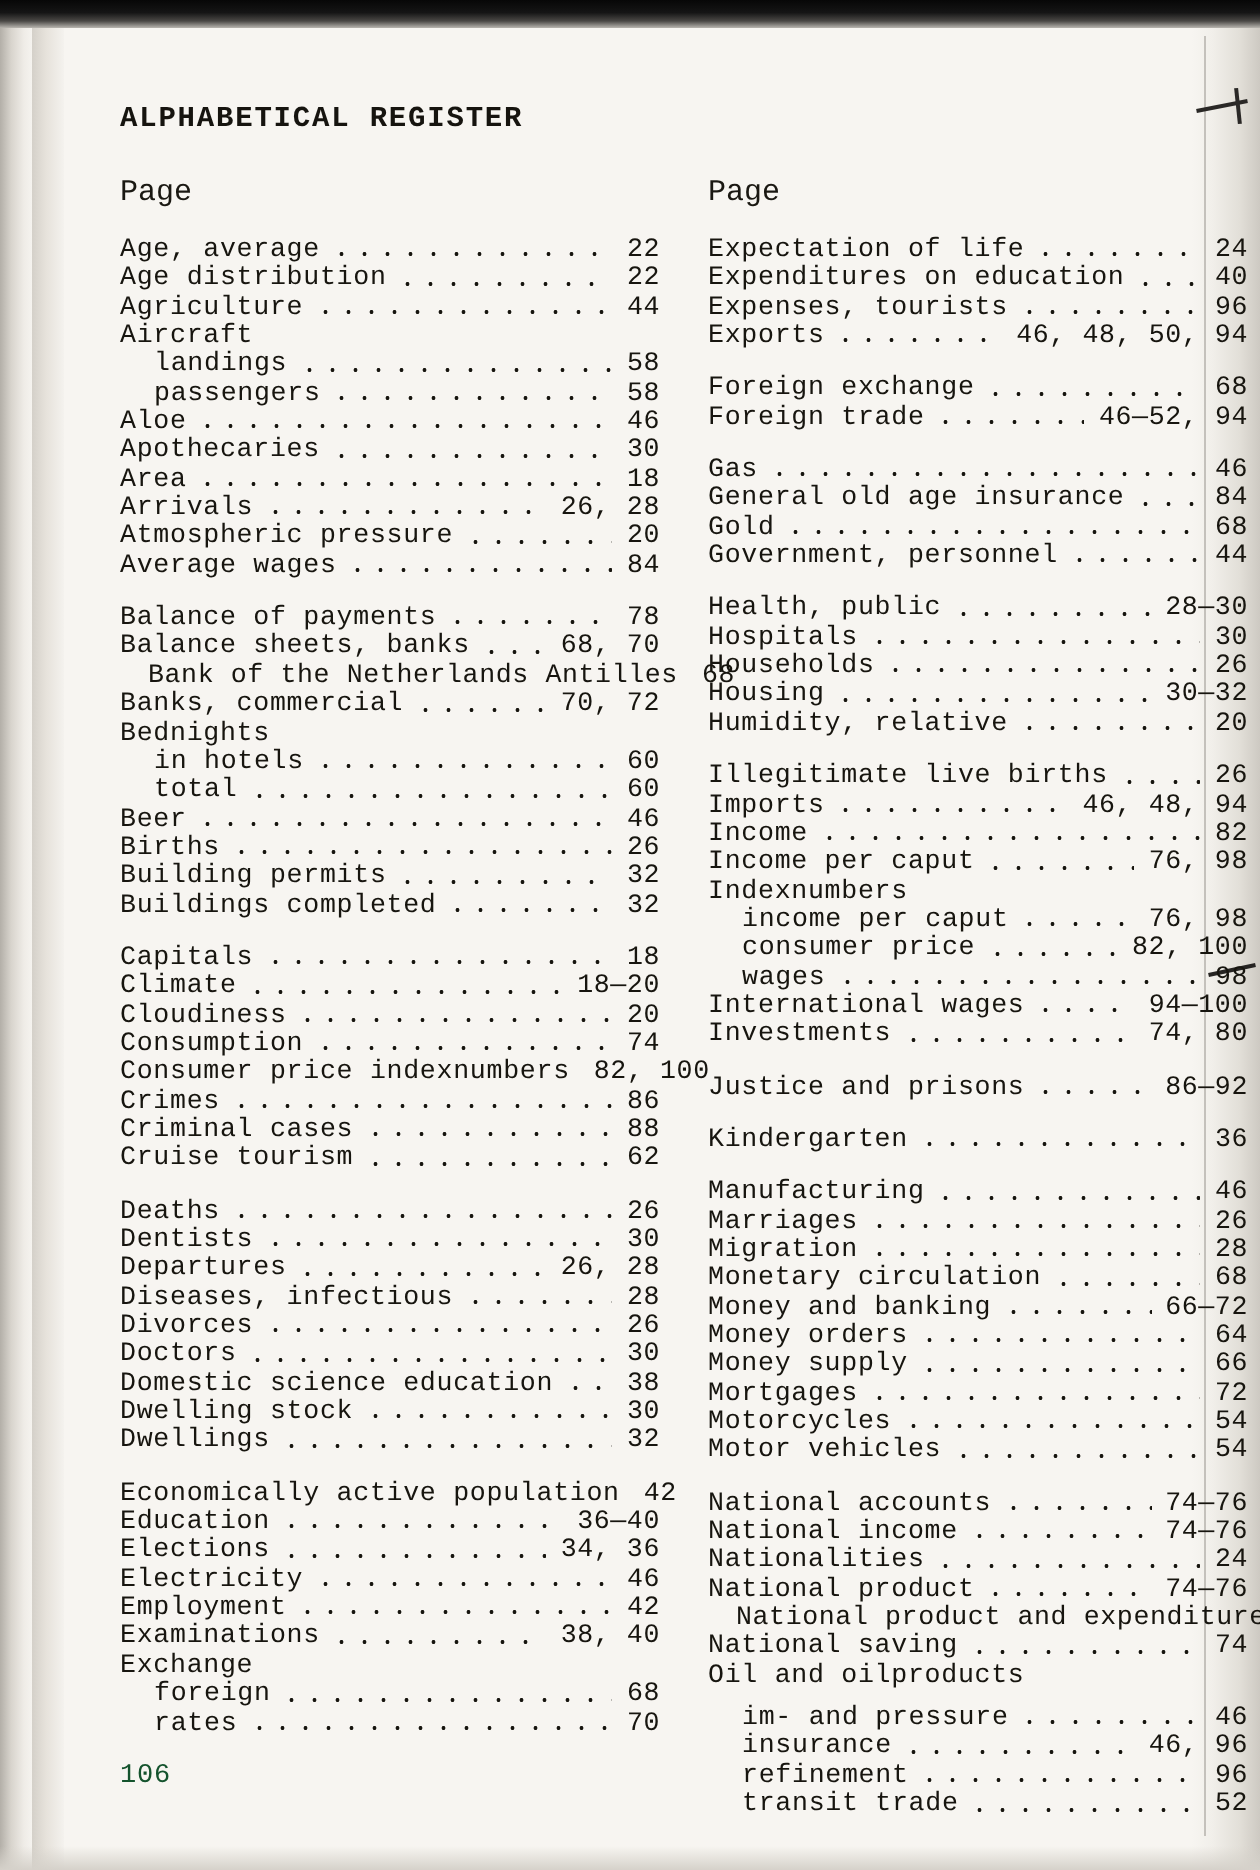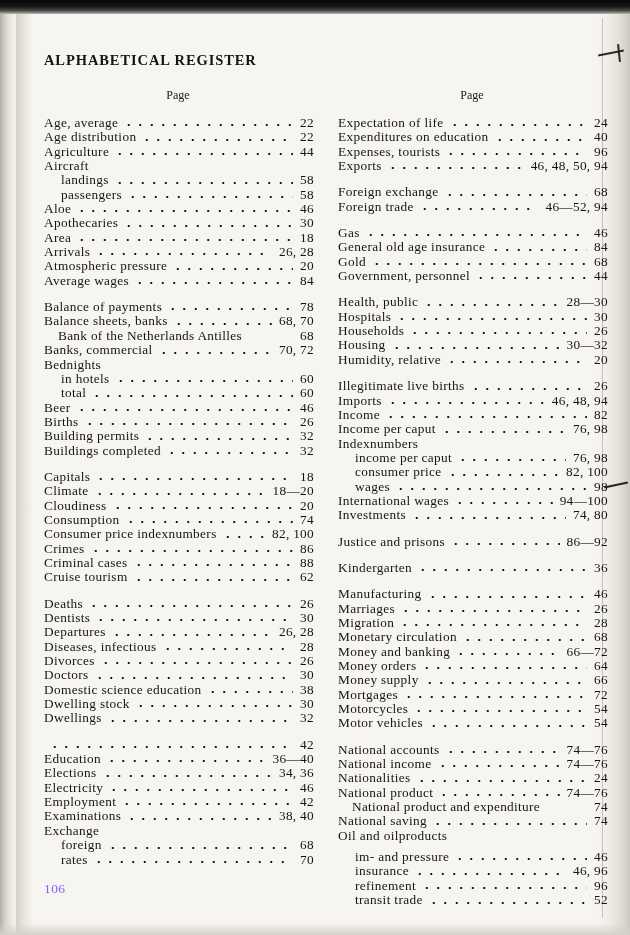--- a/index.html
+++ b/index.html
@@ -92,45 +92,46 @@
   .sheet {
     position: absolute;
     left: 30px; top: 12px;
     width: 600px; height: 923px;
     background: #f7f5f1;
     z-index: 2;
   }
 
   .content {
     position: absolute;
-    left: 0; top: 0;
+    left: 16px; top: 0;
     width: 546px; height: 935px;
     z-index: 8;
+    font-family: Liberation Mono, monospace;
   }
 
   .reg-title {
     position: absolute;
     left: 44px; top: 52px;
     font-weight: bold;
     font-size: 14.5px;
     letter-spacing: 0.9px;
     color: #16140f;
   }
 
   .col {
     position: absolute;
     top: 88px;
     width: 270px;
   }
   .col-left  { left: 44px; }
   .col-right { left: 338px; }
 
   .page-head {
-    text-align: center;
-    font-size: 12px;
+    text-align: left;
+    font-size: 15px;
     color: #1a1812;
     padding-right: 2px;
     margin-bottom: 13px;
   }
 
   .grp { margin-bottom: 12px; }
   .grp:last-child { margin-bottom: 0; }
 
   .row {
     display: flex;
@@ -167,21 +168,21 @@
     flex: 0 0 auto;
     text-align: right;
     letter-spacing: 0.3px;
     padding-left: 3px;
   }
 
   .folio {
     position: absolute;
     left: 44px; top: 881px;
     font-size: 13.5px;
-    color: #8b5cf6;
+    color: #14532d;
     letter-spacing: 0.4px;
   }
 </style>
 </head>
 <body>
 
 <div class="page">
 
   <div class="sheet"></div>
 
@@ -405,20 +406,21 @@
               <span class="num">30</span>
             </div>
             <div class="row">
               <span class="lbl">Dwellings</span>
               <span class="dots"></span>
               <span class="num">32</span>
             </div>
           </div>
           <div class="grp">
             <div class="row">
+              <span class="lbl">Economically active population</span>
               <span class="dots"></span>
               <span class="num">42</span>
             </div>
             <div class="row">
               <span class="lbl">Education</span>
               <span class="dots"></span>
               <span class="num">36—40</span>
             </div>
             <div class="row">
               <span class="lbl">Elections</span>

